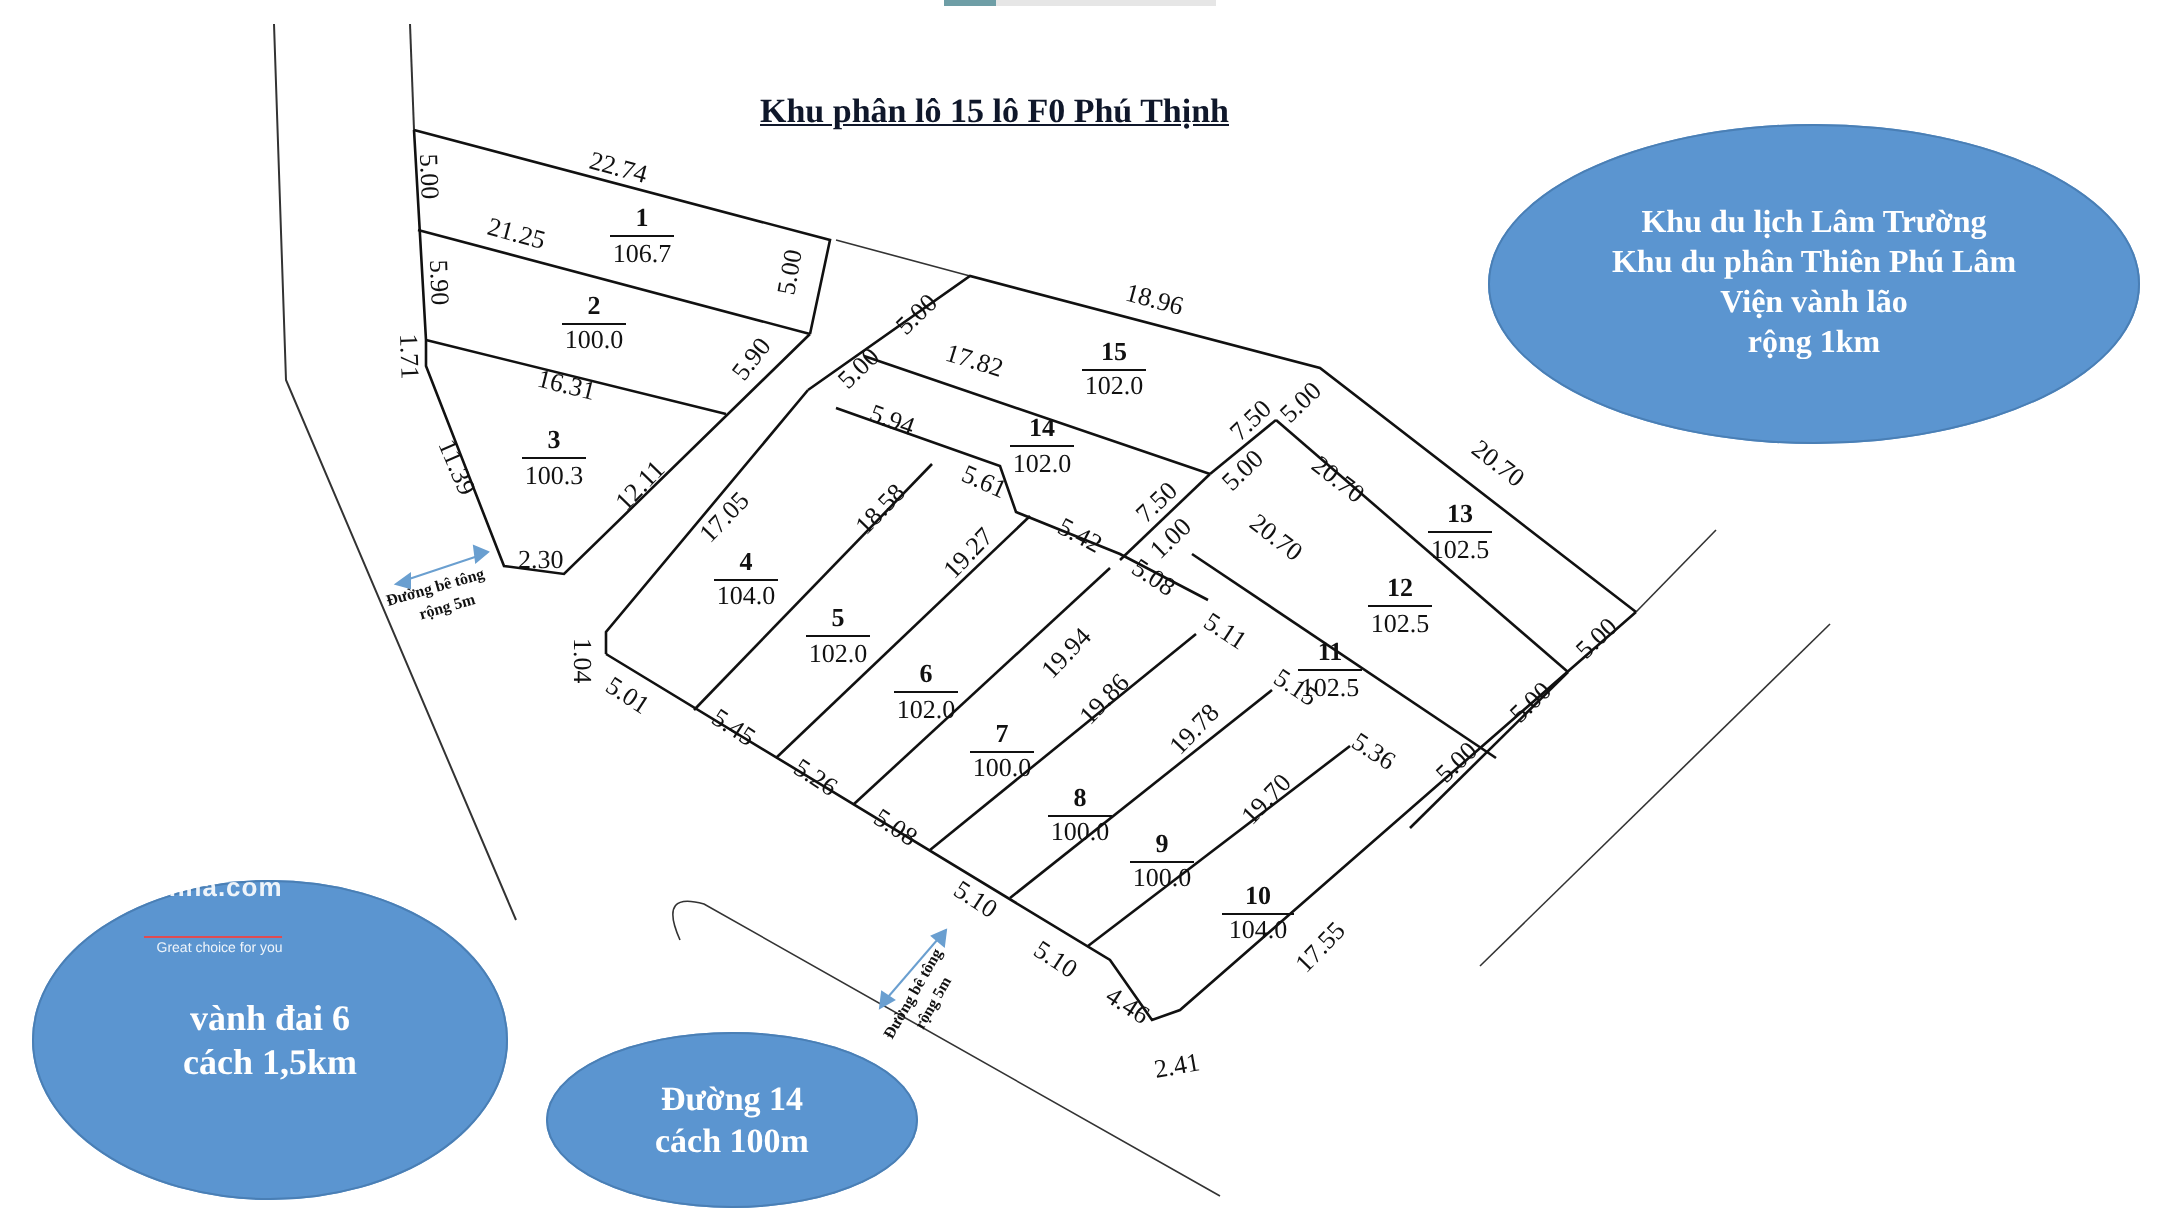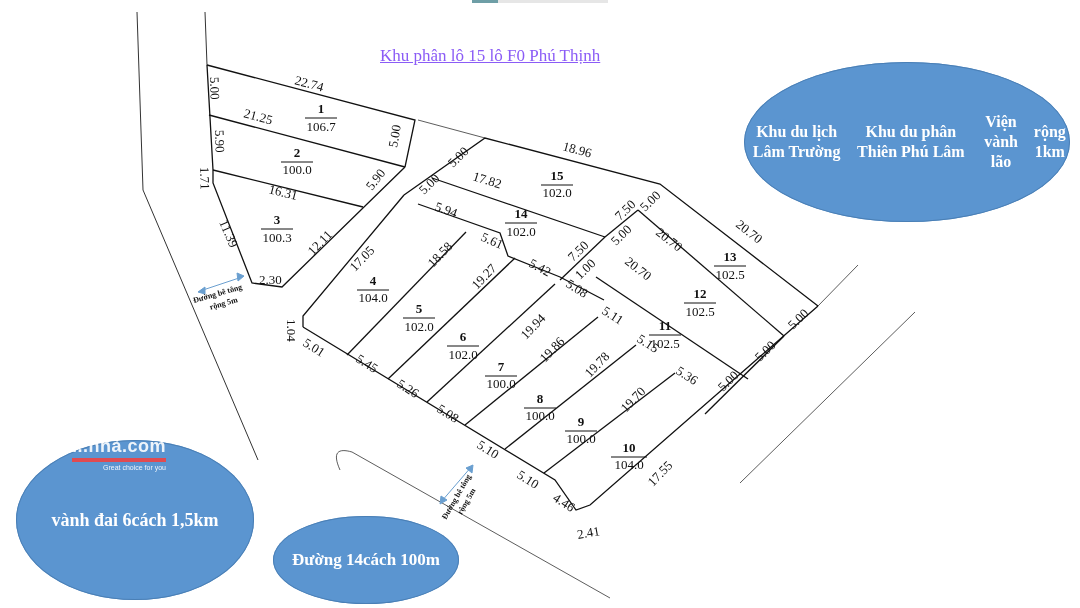--- a/index.html
+++ b/index.html
@@ -1,25 +1,25 @@
 <!DOCTYPE html>
 <html><head>
 <meta charset="utf-8">
 <style>
   html, body { margin: 0; padding: 0; background: #ffffff; }
   body { width: 1080px; height: 608px; overflow: hidden; position: relative; font-family: "Liberation Serif", serif; }
   #plan { position: absolute; left: 0; top: 0; width: 1080px; height: 608px; }
-  .title { position: absolute; left: 380px; top: 46px; font-family: "Liberation Serif", serif; font-weight: normal; font-size: 17px; text-decoration: underline; color: #8b5cf6; white-space: nowrap; }
-  .bubble { position: absolute; background: #5b95d0; border-radius: 50%; color: #ffffff; font-family: "Liberation Serif", serif; font-weight: bold; text-align: center; display: flex; align-items: center; justify-content: center; box-shadow: 0 0 0 1px #4a7fb5 inset; }
+  .title { position: absolute; left: 380px; top: 46px; font-family: "Liberation Serif", serif; font-weight: bold; font-size: 17px; text-decoration: underline; color: #0f172a; white-space: nowrap; }
+  .bubble { position: absolute; background: #5b95d0; border-radius: 50%; color: #ffffff; font-family: "Liberation Serif", serif; font-weight: bold; text-align: center; display: flex; flex-direction: column; align-items: center; justify-content: center; box-shadow: 0 0 0 1px #4a7fb5 inset; }
   .bubble span { display: block; line-height: 1.25; }
   .b1 { left: 744px; top: 62px; width: 326px; height: 160px; font-size: 16px; }
   .b2 { left: 16px; top: 440px; width: 238px; height: 160px; font-size: 18px; }
   .b3 { left: 273px; top: 516px; width: 186px; height: 88px; font-size: 17px; }
   .watermark { position: absolute; left: 72px; top: 436px; color: #ffffff; font-family: "Liberation Sans", sans-serif; opacity: .9; }
-  .watermark .wm-logo { font-size: 18px; font-weight: bold; letter-spacing: .5px; border-bottom: 4px solid #ef4444; padding-bottom: 1px; }
+  .watermark .wm-logo { font-size: 13px; font-weight: bold; letter-spacing: .5px; border-bottom: 1px solid #ef4444; padding-bottom: 17px; }
   .watermark .wm-tag { font-size: 7px; text-align: right; margin-top: 2px; }
   .topbar { position: absolute; left: 472px; top: 0; width: 136px; height: 3px; background: #e6e6e6; }
   .topbar::before { content: ""; position: absolute; left: 0; top: 0; width: 26px; height: 3px; background: #6e9ea6; }
   svg text { font-family: "Liberation Serif", serif; fill: #111; }
   .dim { font-size: 13px; }
   .lotnum { font-size: 13px; font-weight: bold; }
   .lotarea { font-size: 13px; }
   .road { font-size: 8px; font-weight: bold; }
 </style>
 </head>

